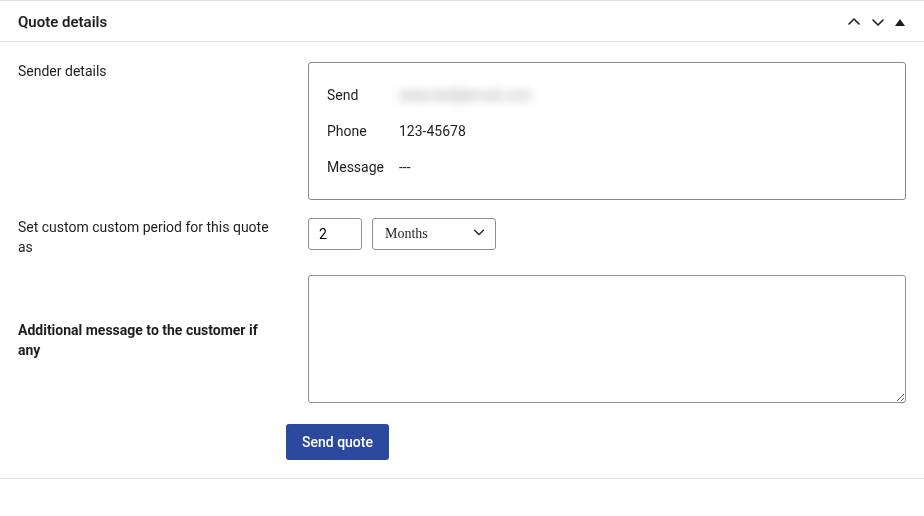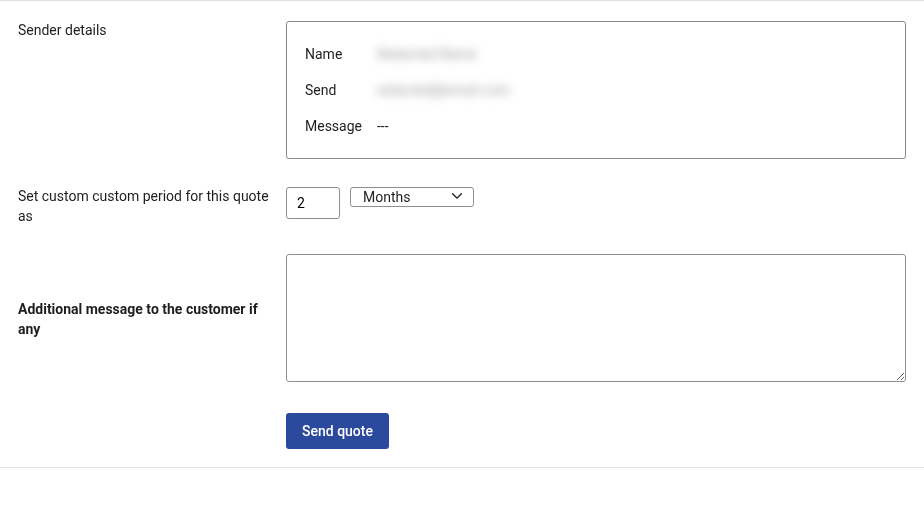--- a/index.html
+++ b/index.html
@@ -36,21 +36,22 @@
     }
     .panel-header-icons svg {
       display: block;
     }
     .panel-body {
       padding: 20px 18px 18px 18px;
     }
     .row {
       display: flex;
       align-items: flex-start;
-      margin-bottom: 28px;
+      margin-bottom: 18px;
+      gap: 22px;
     }
     .row:last-child {
       margin-bottom: 0;
     }
     .label-col {
       width: 268px;
       flex-shrink: 0;
       padding-right: 16px;
       font-size: 14px;
       color: #1e1e1e;
@@ -95,21 +96,22 @@
       height: 32px;
       border: 1px solid #8f8f8f;
       border-radius: 3px;
       padding: 0 10px;
       font-size: 14px;
       font-family: inherit;
     }
     .select-wrap {
       position: relative;
       width: 124px;
-      height: 20px;
+      height: 32px;
+      font-family: Liberation Serif, serif;
     }
     .select-display {
       width: 100%;
       height: 100%;
       border: 1px solid #8f8f8f;
       border-radius: 3px;
       padding: 0 30px 0 12px;
       font-size: 14px;
       display: flex;
       align-items: center;
@@ -146,34 +148,54 @@
     }
     .btn-row-offset {
       margin-left: 268px;
     }
   </style>
 </head>
 <body>
 
 <div class="panel">
 
+  <div class="panel-header">
+    <div class="panel-title">Quote details</div>
+    <div class="panel-header-icons">
+      <span>
+        <svg width="16" height="16" viewBox="0 0 16 16" fill="none">
+            <polyline points="3,10 8,5 13,10" stroke="#1e1e1e" stroke-width="1.6" fill="none" stroke-linecap="round" stroke-linejoin="round"></polyline>
+          </svg>
+      </span>
+      <span>
+        <svg width="16" height="16" viewBox="0 0 16 16" fill="none">
+            <polyline points="3,6 8,11 13,6" stroke="#1e1e1e" stroke-width="1.6" fill="none" stroke-linecap="round" stroke-linejoin="round"></polyline>
+          </svg>
+      </span>
+      <span>
+        <svg width="12" height="12" viewBox="0 0 12 12">
+            <polygon points="1,10 6,3 11,10" fill="#1e1e1e"></polygon>
+          </svg>
+      </span>
+    </div>
+  </div>
 
   <div class="panel-body">
 
     <div class="row">
       <div class="label-col">Sender details</div>
       <div class="content-col">
         <div class="sender-box">
           <div class="sender-item">
-            <div class="sender-key">Name</div>
-            <div class="sender-val blurred">Redacted Name</div>
-          </div>
-          <div class="sender-item">
             <div class="sender-key">Send</div>
             <div class="sender-val blurred">redacted@email.com</div>
+          </div>
+          <div class="sender-item">
+            <div class="sender-key">Phone</div>
+            <div class="sender-val">123-45678</div>
           </div>
           <div class="sender-item">
             <div class="sender-key">Message</div>
             <div class="sender-val">---</div>
           </div>
         </div>
       </div>
     </div>
 
     <div class="row">

